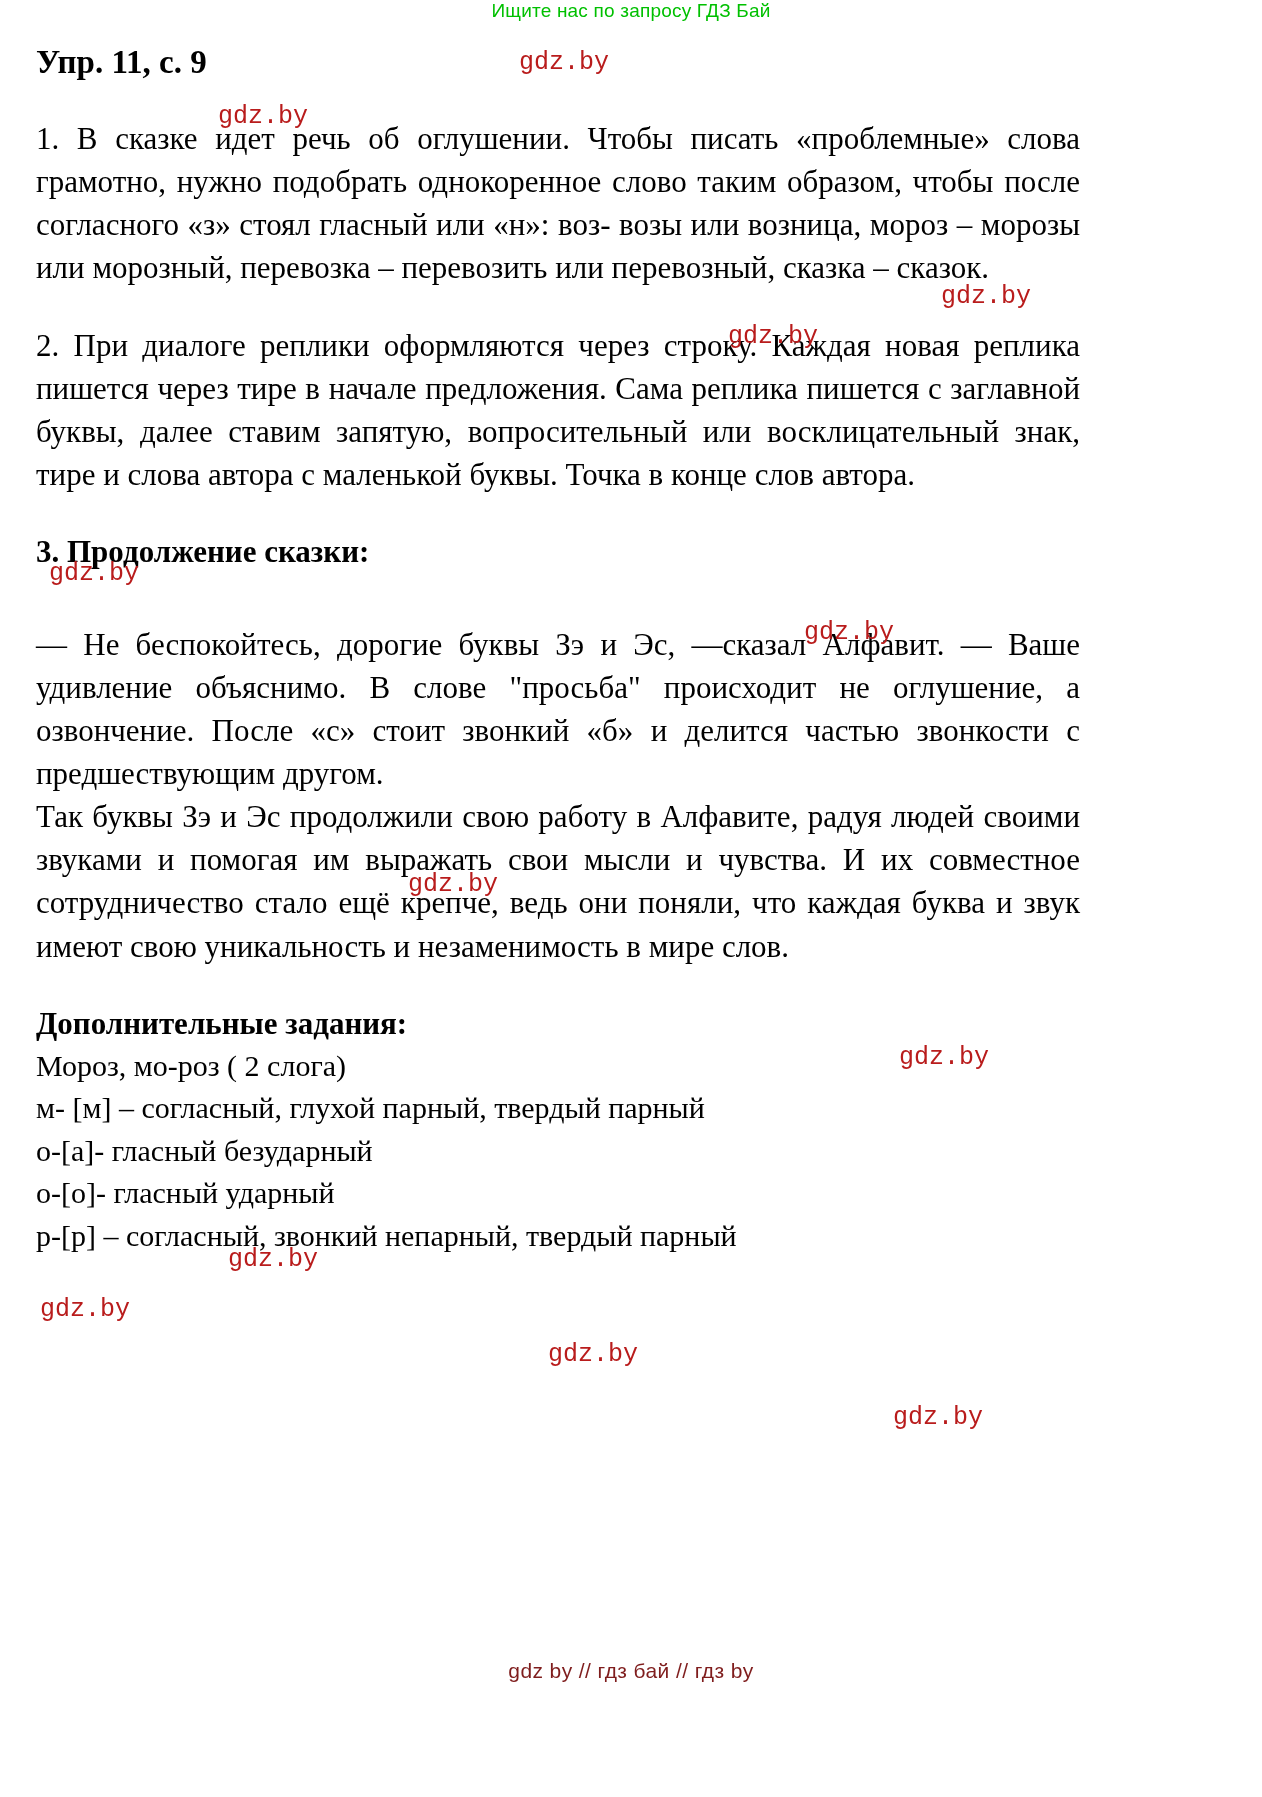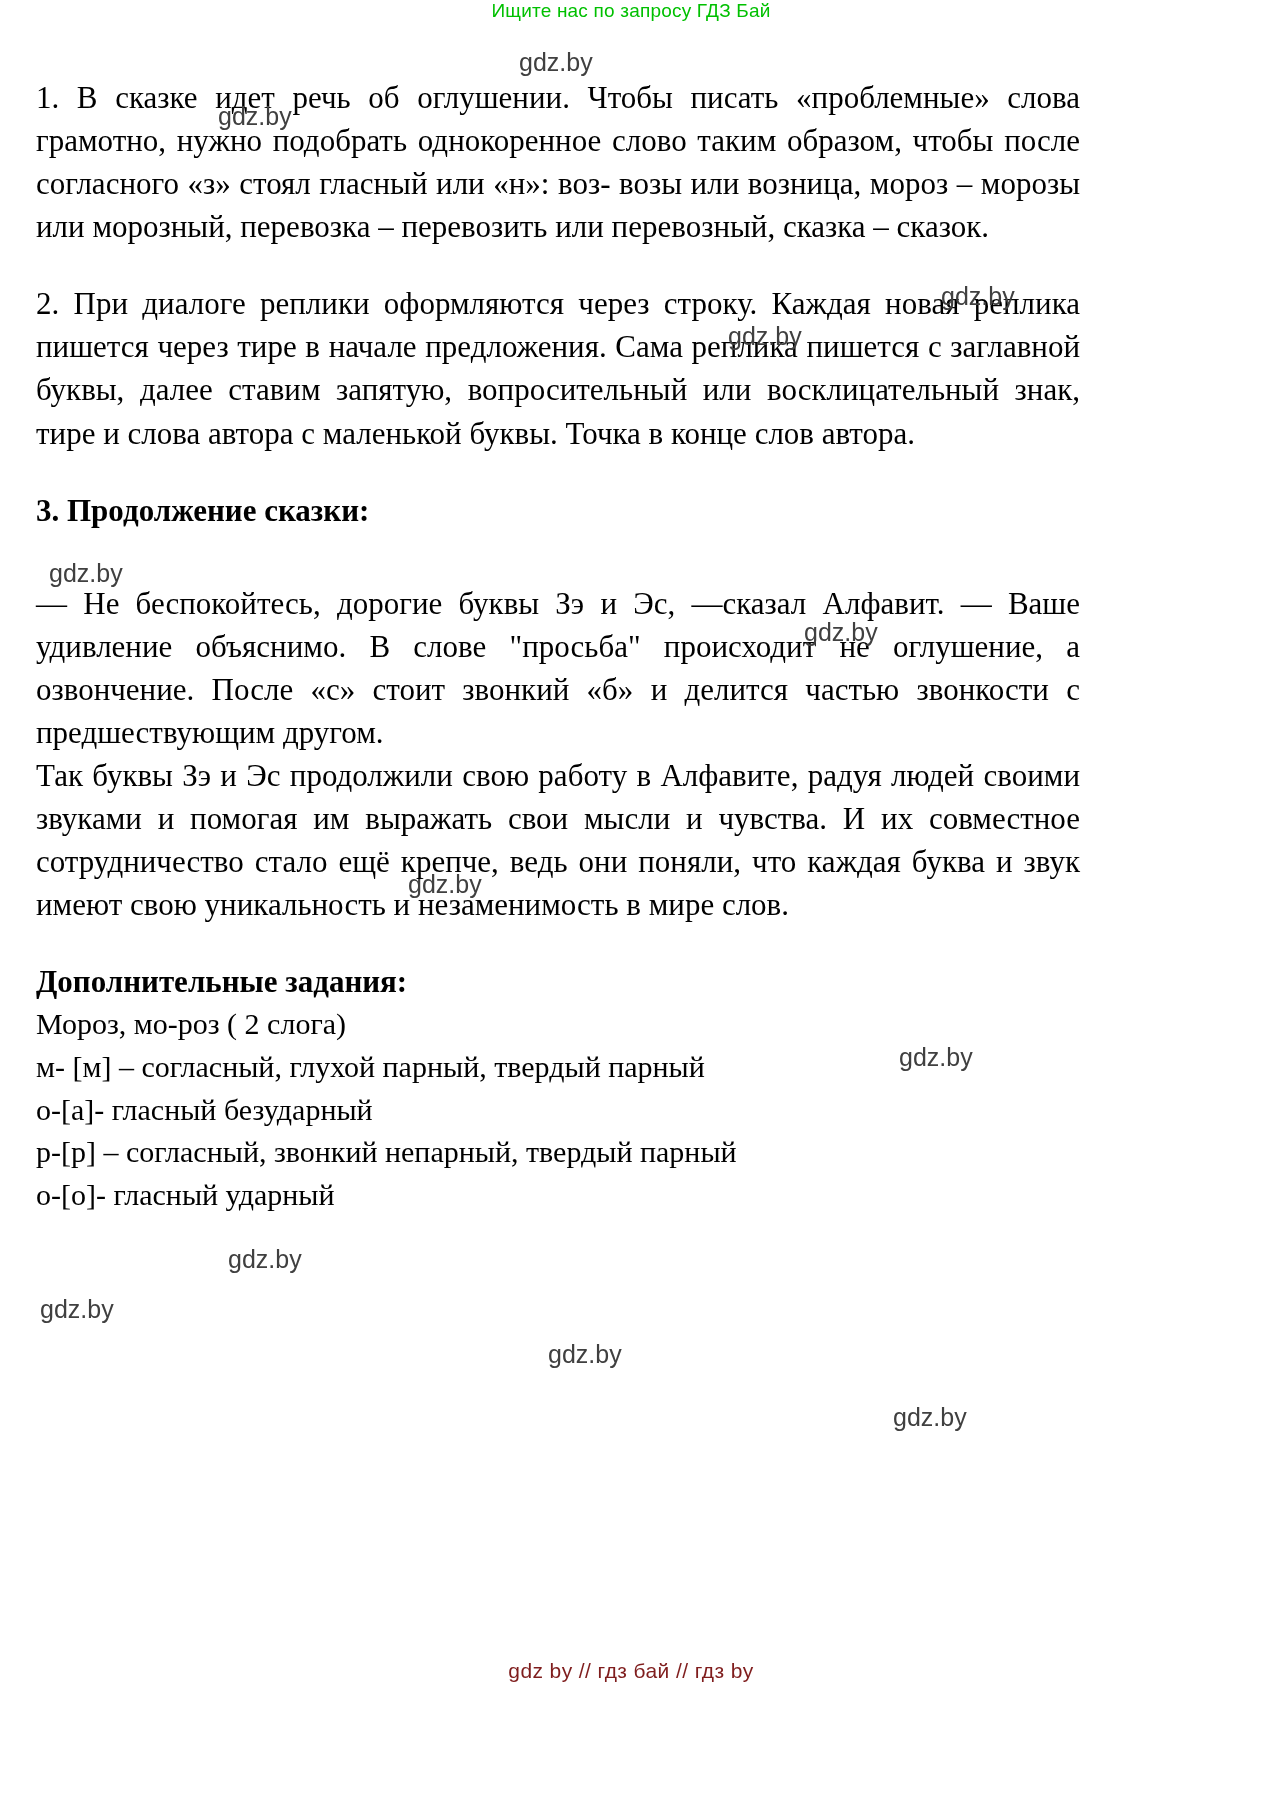--- a/index.html
+++ b/index.html
@@ -59,22 +59,22 @@
   }
   .plain-line {
     font-size: 30px;
     line-height: 1.42;
     margin: 0;
     text-align: left;
   }
   
   .wm {
     position: absolute;
-    font-family: Liberation Sans, sans-serif;
-    color: #404040;
+    font-family: Liberation Mono, monospace;
+    color: #b91c1c;
     font-size: 25px;
     white-space: nowrap;
     pointer-events: none;
   }
   .footer {
     position: absolute;
     left: 0;
     bottom: 8px;
     width: 100%;
     text-align: center;
@@ -86,20 +86,21 @@
 </style>
 </head>
 <body>
 
 <div class="page">
 
   <div class="top-banner">Ищите нас по запросу ГДЗ Бай</div>
 
   <div class="content">
 
+    <div class="ex-title">Упр. 11, с. 9</div>
 
     <div class="spacer-md"></div>
 
     <p class="para">1. В сказке идет речь об оглушении. Чтобы писать «проблемные» слова грамотно, нужно подобрать однокоренное слово таким образом, чтобы после согласного «з» стоял гласный или «н»: воз- возы или возница, мороз – морозы или морозный, перевозка – перевозить или перевозный, сказка – сказок.</p>
 
     <div class="spacer-md"></div>
 
     <p class="para">2. При диалоге реплики оформляются через строку. Каждая новая реплика пишется через тире в начале предложения. Сама реплика пишется с заглавной буквы, далее ставим запятую, вопросительный или восклицательный знак, тире и слова автора с маленькой буквы. Точка в конце слов автора.</p>
 
     <div class="spacer-md"></div>
@@ -110,22 +111,22 @@
 
     <p class="para">— Не беспокойтесь, дорогие буквы Зэ и Эс, —сказал Алфавит. — Ваше удивление объяснимо. В слове "просьба" происходит не оглушение, а озвончение. После «с» стоит звонкий «б» и делится частью звонкости с предшествующим другом.</p>
     <p class="para"> Так буквы Зэ и Эс продолжили свою работу в Алфавите, радуя людей своими звуками и помогая им выражать свои мысли и чувства. И их совместное сотрудничество стало ещё крепче, ведь они поняли, что каждая буква и звук  имеют свою уникальность и незаменимость в мире слов.</p>
 
     <div class="spacer-md"></div>
 
     <p class="bold-head">Дополнительные задания:</p>
     <p class="plain-line">Мороз, мо-роз ( 2 слога)</p>
     <p class="plain-line">м- [м] – согласный, глухой парный, твердый парный</p>
     <p class="plain-line">о-[а]- гласный безударный</p>
+    <p class="plain-line">о-[о]- гласный ударный</p>
     <p class="plain-line">р-[р] – согласный, звонкий непарный, твердый парный</p>
-    <p class="plain-line">о-[о]- гласный ударный</p>
 
   </div>
 
   <span class="wm" style="left:519px; top:48px;">gdz.by</span>
   <span class="wm" style="left:218px; top:102px;">gdz.by</span>
   <span class="wm" style="left:941px; top:282px;">gdz.by</span>
   <span class="wm" style="left:728px; top:322px;">gdz.by</span>
   <span class="wm" style="left:49px;  top:559px;">gdz.by</span>
   <span class="wm" style="left:804px; top:618px;">gdz.by</span>
   <span class="wm" style="left:408px; top:870px;">gdz.by</span>

